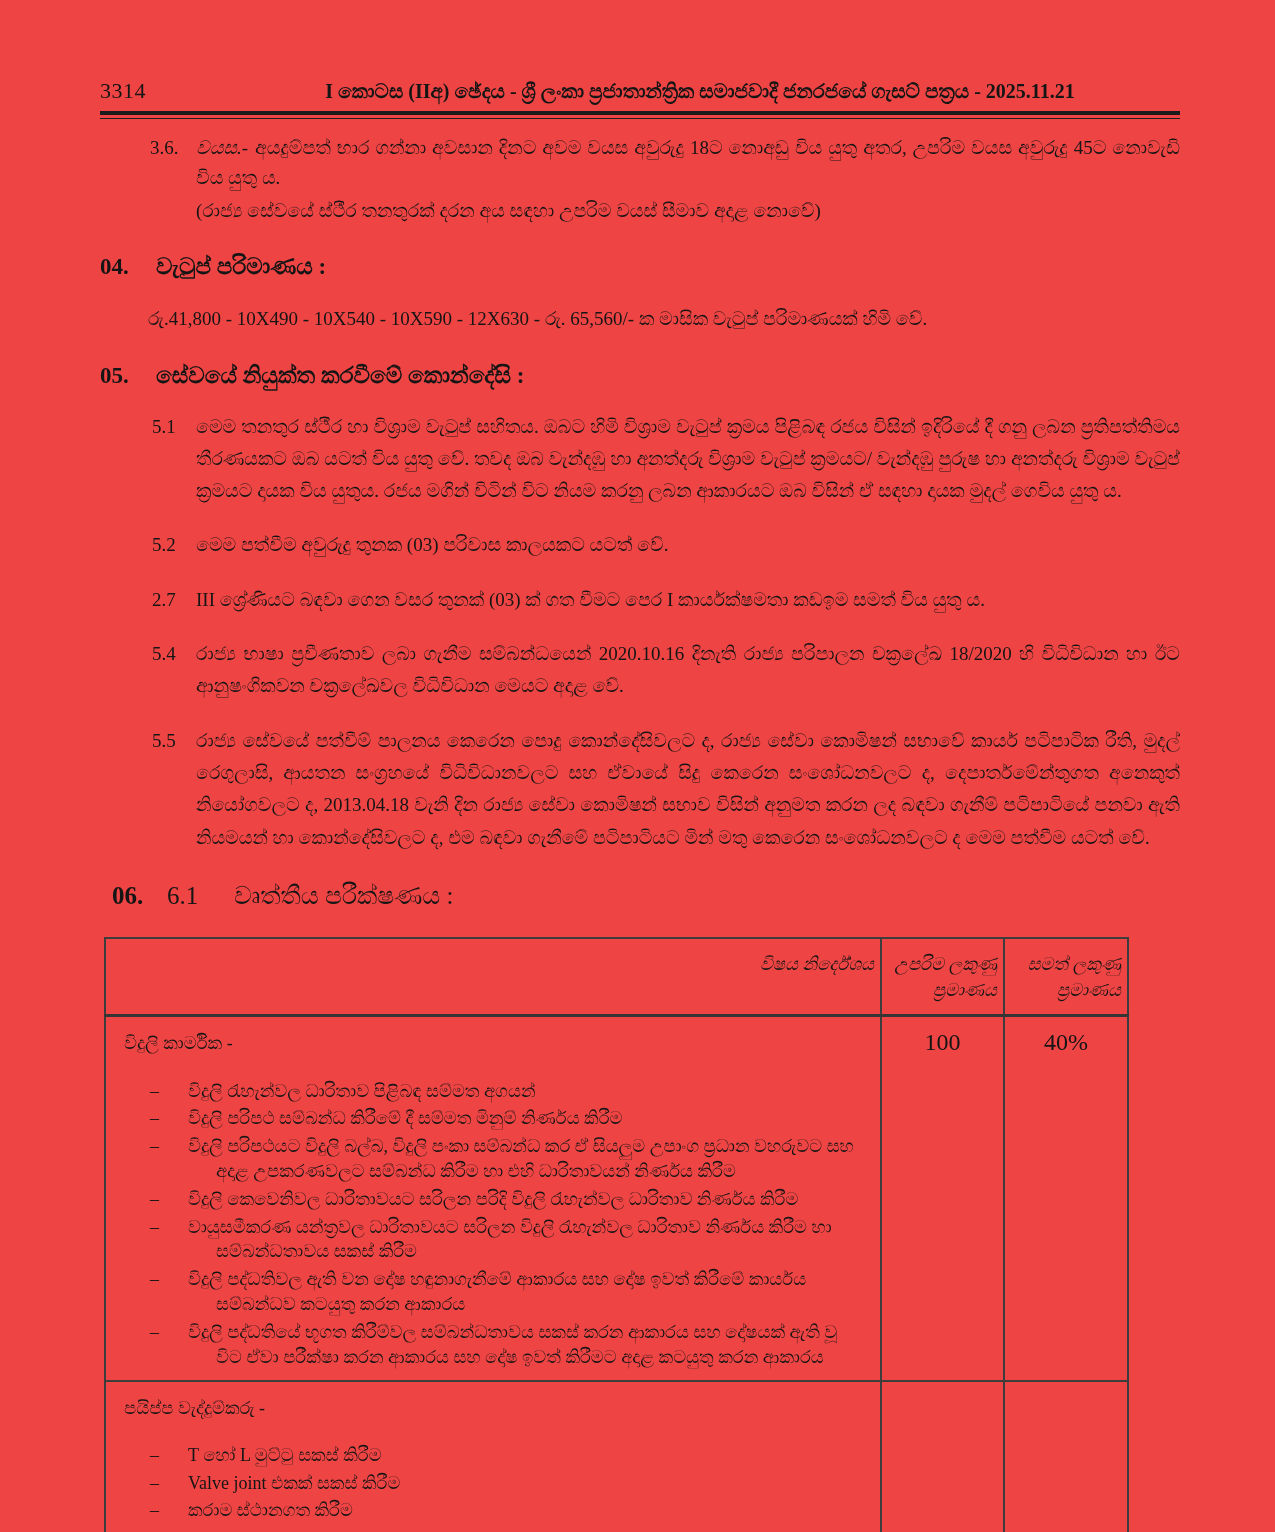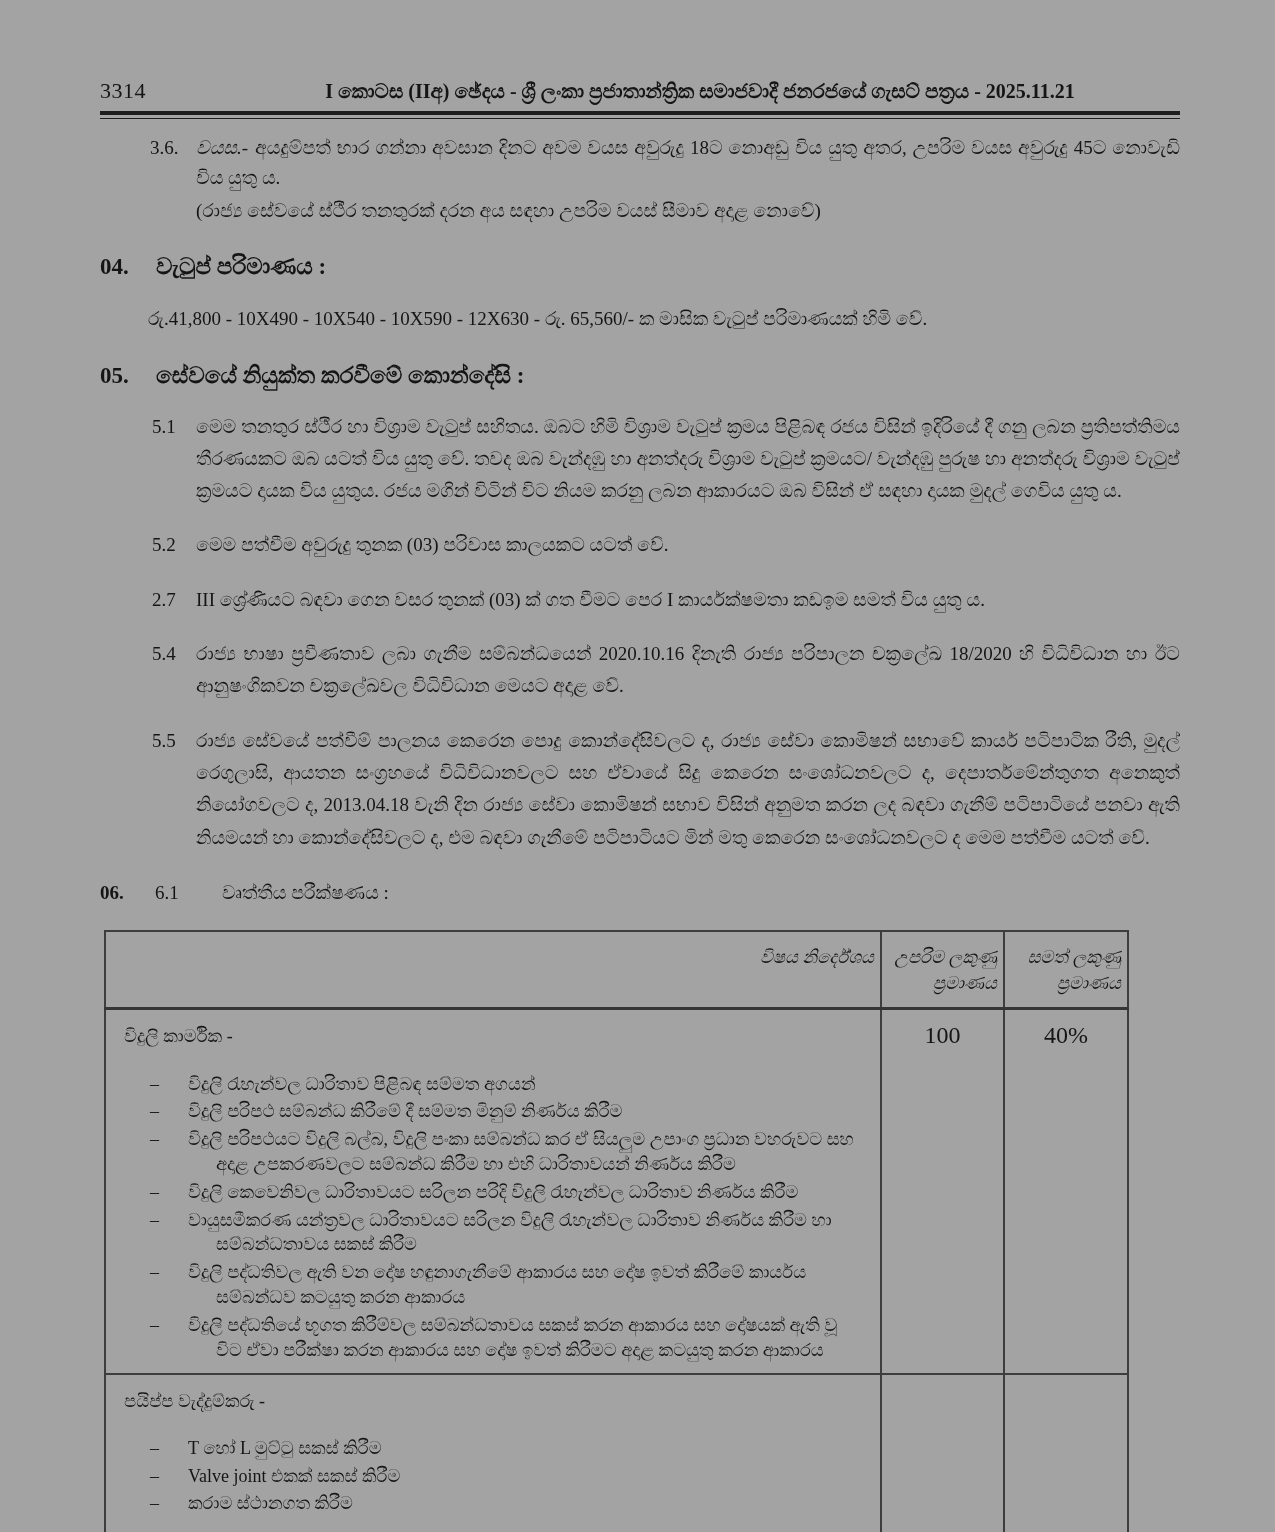--- a/index.html
+++ b/index.html
@@ -1,21 +1,21 @@
 <!DOCTYPE html>
 <html><head>
 <meta charset="utf-8">
 <style>
   html,body{margin:0;padding:0;background:#ffffff;}
   body{
     width:1275px;height:1532px;overflow:hidden;
     font-family:"Liberation Serif","DejaVu Sans",serif;
     color:#151515;
   }
-  .page{box-sizing:border-box;width:1275px;height:1532px;padding:78px 95px 0 100px;background:#a3a3a3;}
+  .page{box-sizing:border-box;width:1275px;height:1532px;padding:78px 95px 0 100px;background:#ef4444;}
 
   
   .hdr{display:flex;align-items:baseline;}
   .pgnum{width:120px;font-size:22px;letter-spacing:.5px;}
   .hdr-title{flex:1;text-align:center;font-weight:bold;font-size:20px;}
   .double-rule{margin-top:7px;height:3px;border-top:4px solid #1c1c1c;border-bottom:1px solid #1c1c1c;}
 
   
   .clause{display:flex;margin:14px 0 0 50px;font-size:19px;line-height:1.6;}
   .cnum{width:46px;flex:none;}
@@ -27,21 +27,21 @@
   
   .sec-head{display:flex;margin-top:28px;font-size:23px;font-weight:bold;gap:8px;}
   .snum{width:48px;flex:none;}
   .spara{margin:8px 0 0 48px;font-size:19px;line-height:1.6;text-align:justify;}
   .salary{margin-top:24px;}
 
   .sub-item{display:flex;margin:22px 0 0 52px;font-size:19px;line-height:1.7;}
   .sub-num{width:44px;flex:none;}
   .sub-text{flex:1;text-align:justify;}
 
-  .sec06{display:flex;margin-top:28px;font-size:19px;}
+  .sec06{display:flex;margin-top:28px;font-size:25px;margin-left:12px;}
   .sec06 .snum6{width:55px;flex:none;font-weight:bold;}
   .sec06 .sub6{width:67px;flex:none;}
 
   
   table.exam{border-collapse:collapse;margin:26px 0 0 4px;width:1023px;table-layout:fixed;
              font-size:18px;}
   table.exam,.exam th,.exam td{border:2px solid #3d3d3d;}
   .exam th{font-weight:normal;font-style:italic;text-align:right;vertical-align:top;
            padding:12px 6px 6px;line-height:1.45;height:78px;box-sizing:border-box;}
   .exam thead th{border-bottom:3px solid #353535;}

